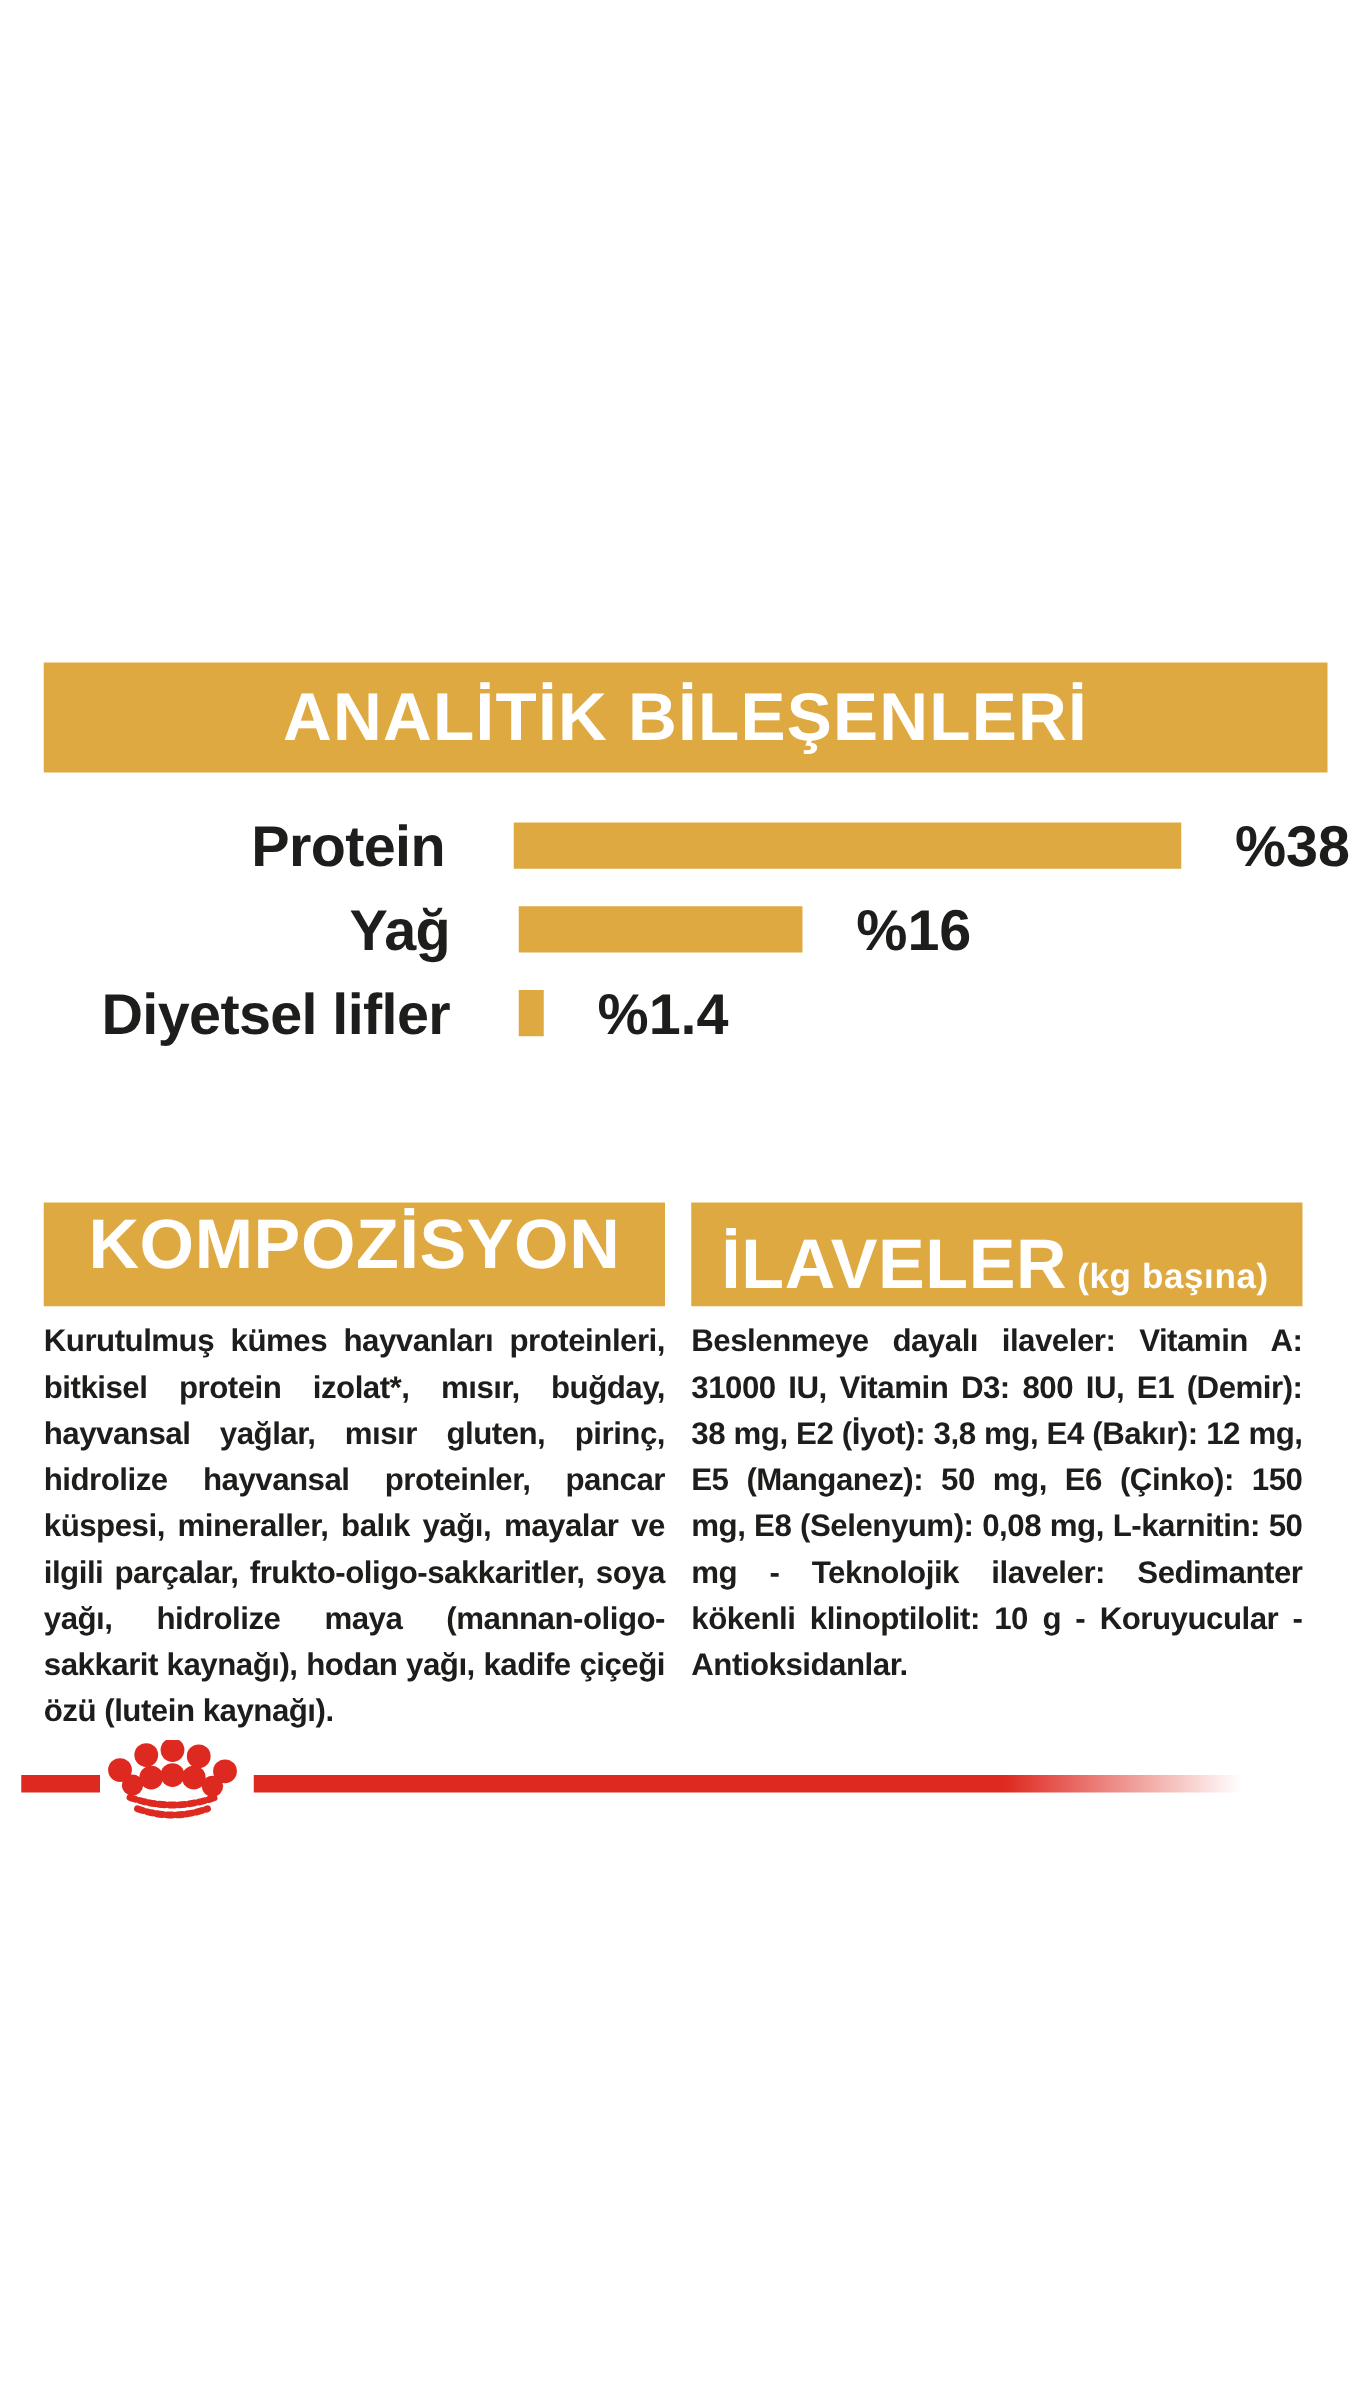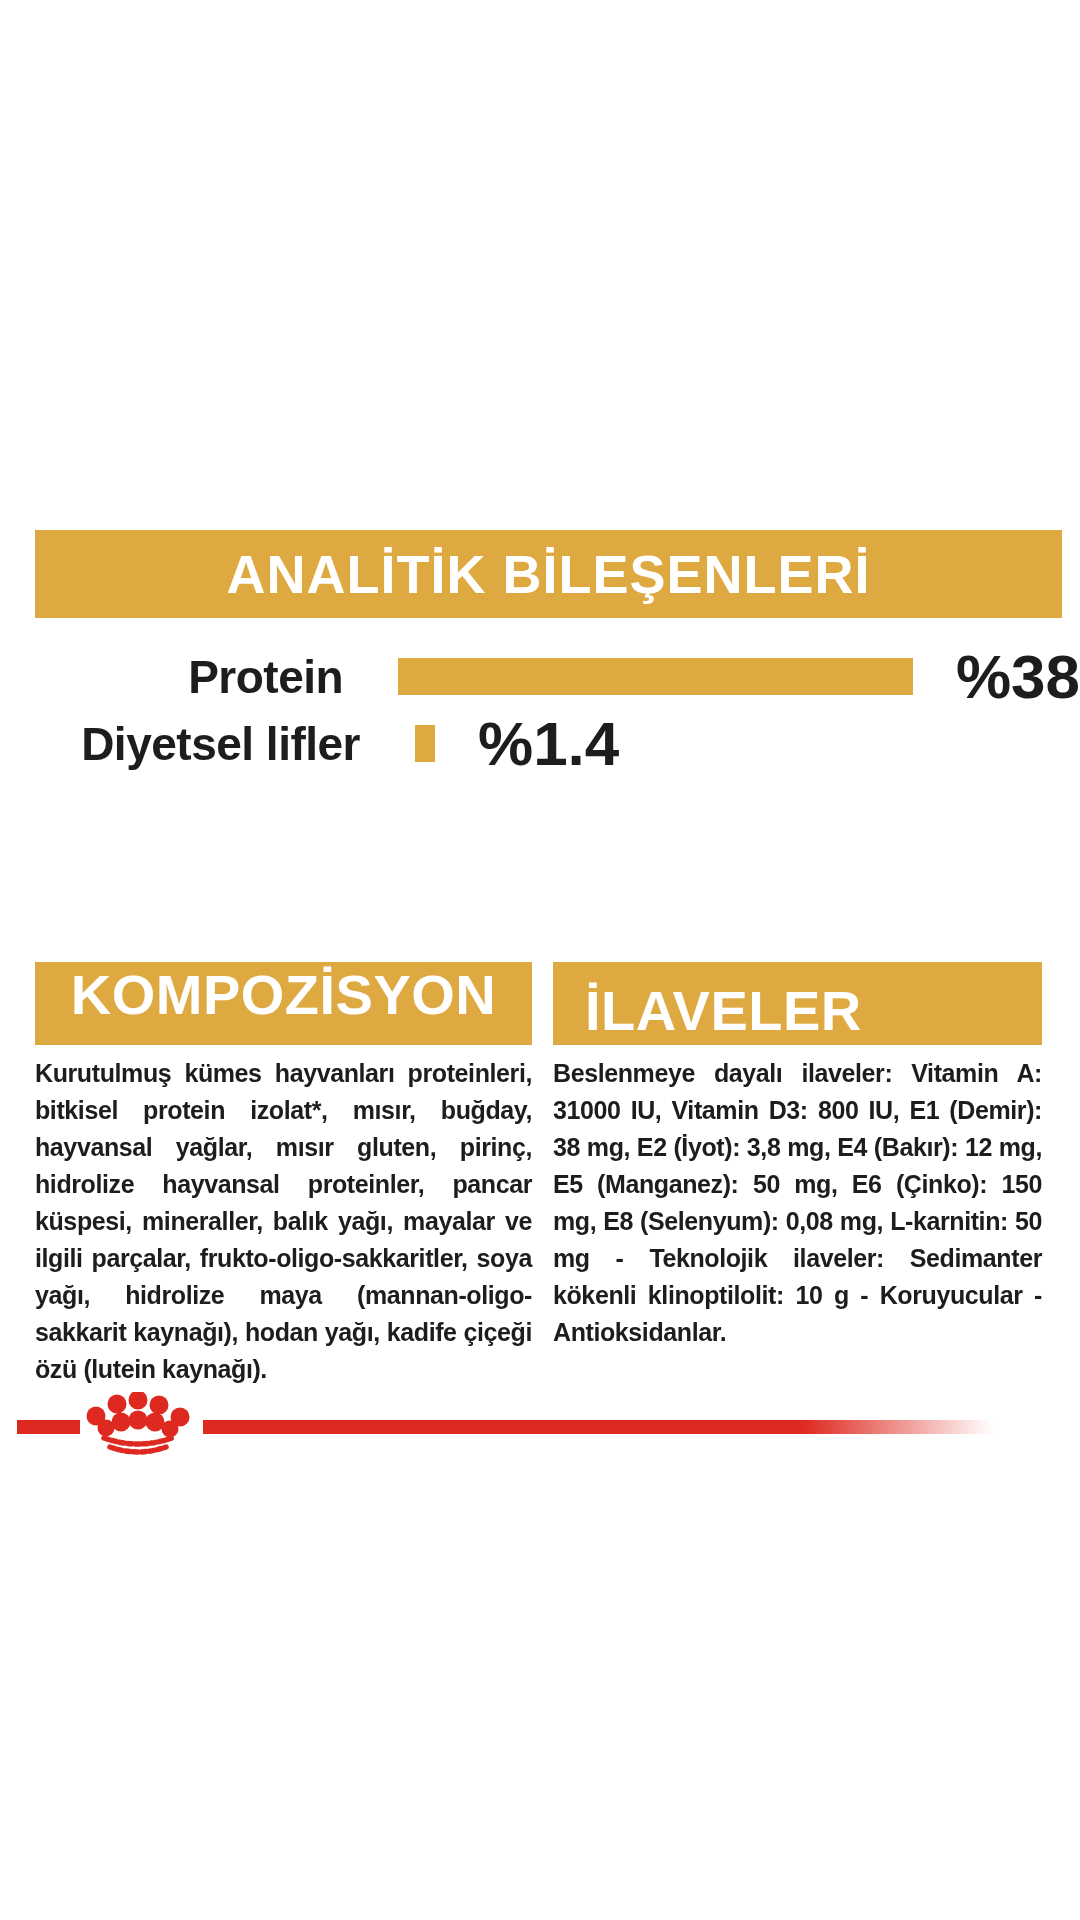--- a/index.html
+++ b/index.html
@@ -31,21 +31,21 @@
   }
   .banner.comp{
     left:35px;top:962px;width:497px;height:83px;
     display:flex;justify-content:center;
     font-size:56px;letter-spacing:0.5px;
   }
   .banner.adds{
     left:553px;top:962px;width:489px;height:83px;
     display:flex;align-items:baseline;
     padding:16px 0 0 24px;
-    font-size:56px;letter-spacing:0.5px;flex-direction:column;
+    font-size:56px;letter-spacing:0.5px;
   }
   .banner.adds .suffix{
     font-size:28px;margin-left:8px;font-weight:bold;
   }
   
   .chart{
     position:absolute;left:0;top:643px;width:1080px;
   }
   .chart-row{
     display:flex;align-items:center;height:67px;gap:27px;
@@ -53,21 +53,21 @@
   .chart-label{
     width:360px;text-align:right;
     font-size:46px;font-weight:bold;color:var(--ink);
     letter-spacing:-0.5px;white-space:nowrap;
   }
   .chart-bar{
     height:37px;background:var(--gold);margin-left:28px;
   }
   .chart-value{
     margin-left:16px;
-    font-size:62px;font-weight:bold;color:var(--ink);
+    font-size:46px;font-weight:bold;color:var(--ink);
     white-space:nowrap;
   }
   
   .body-text{
     position:absolute;top:1055px;
     font-size:25px;line-height:37px;
     font-weight:bold;letter-spacing:-0.4px;
     color:var(--ink);
     text-align:justify;
   }
@@ -93,20 +93,25 @@
 
   <div class="banner analytic">
     <span>ANALİTİK BİLEŞENLERİ</span>
   </div>
 
   <div class="chart" id="chart">
       <div class="chart-row">
         <span class="chart-label">Protein</span>
         <div class="chart-bar" style="width: 540px; background: rgb(223, 169, 66);"></div>
         <span class="chart-value">%38</span>
+      </div>
+      <div class="chart-row">
+        <span class="chart-label">Yağ</span>
+        <div class="chart-bar" style="width: 227px; background: rgb(223, 169, 66);"></div>
+        <span class="chart-value">%16</span>
       </div>
       <div class="chart-row">
         <span class="chart-label">Diyetsel lifler</span>
         <div class="chart-bar" style="width: 20px; background: rgb(223, 169, 66);"></div>
         <span class="chart-value">%1.4</span>
       </div>
     </div>
 
   <div class="banner comp">
     <span>KOMPOZİSYON</span>

